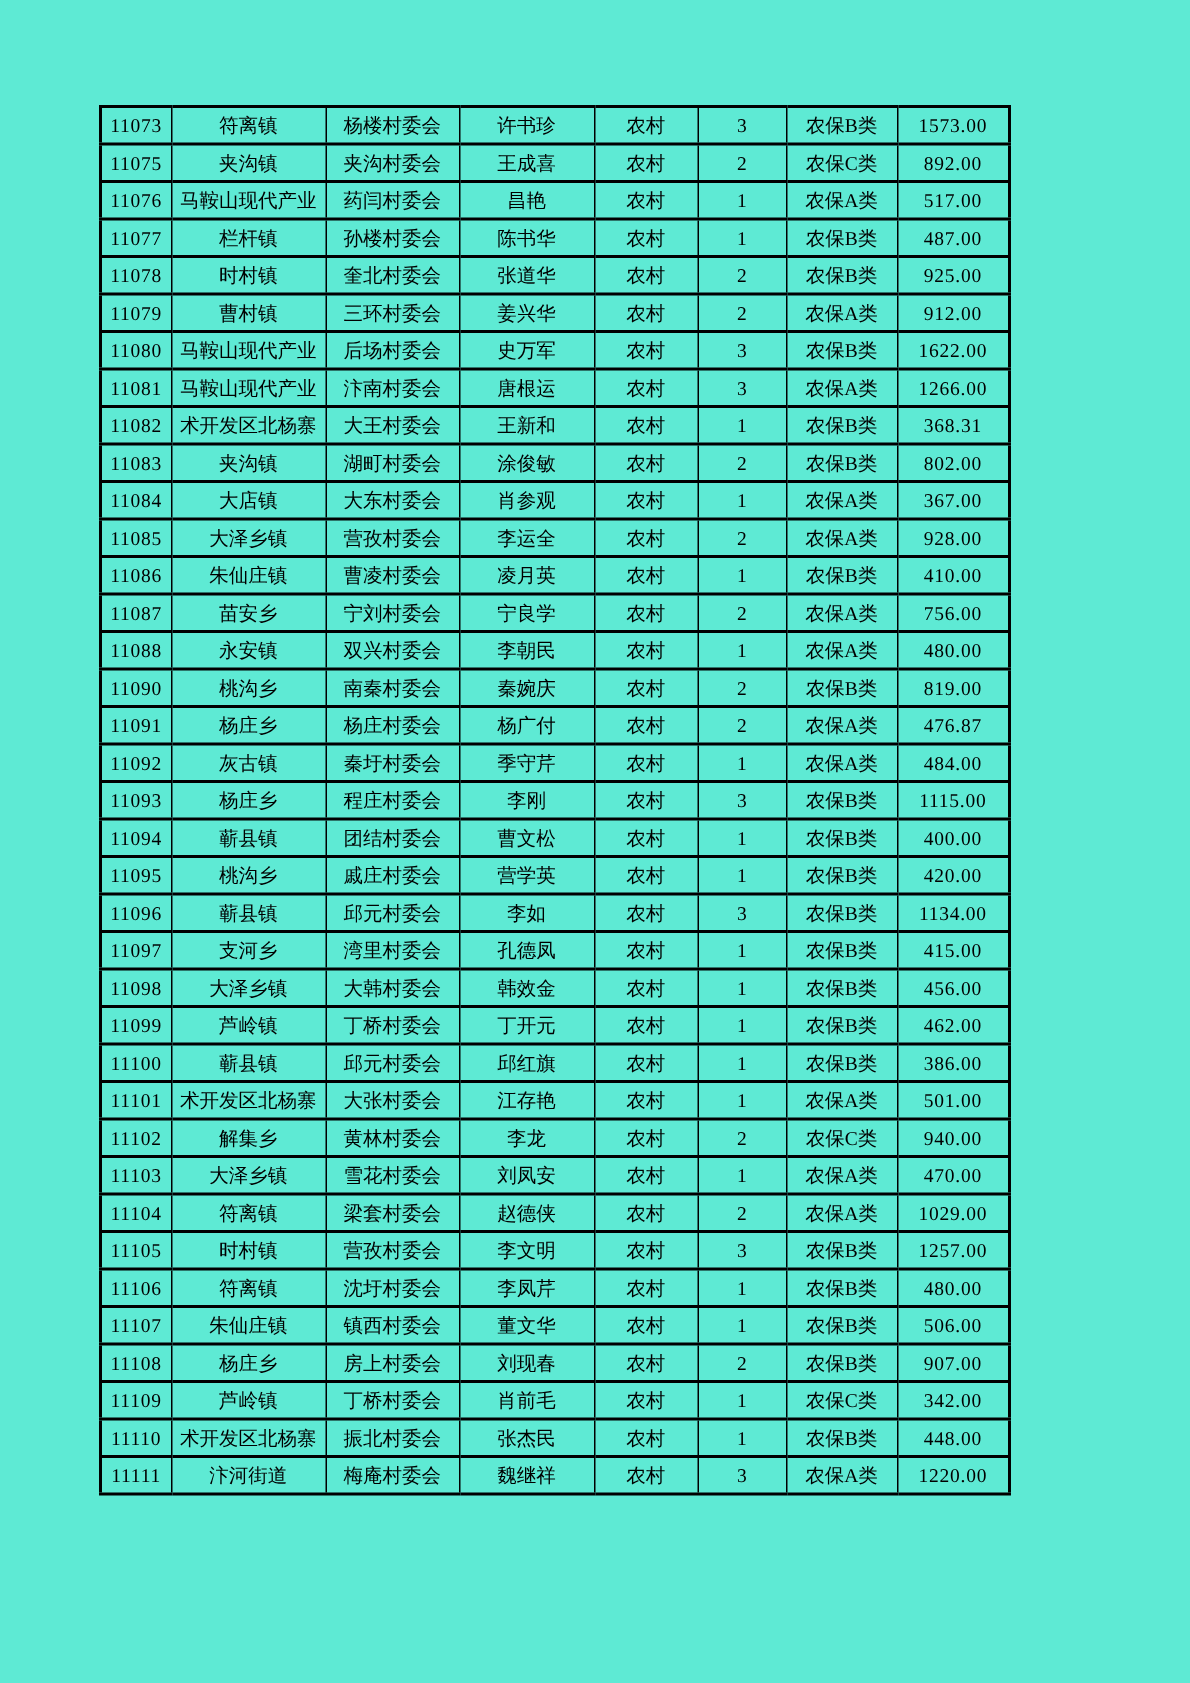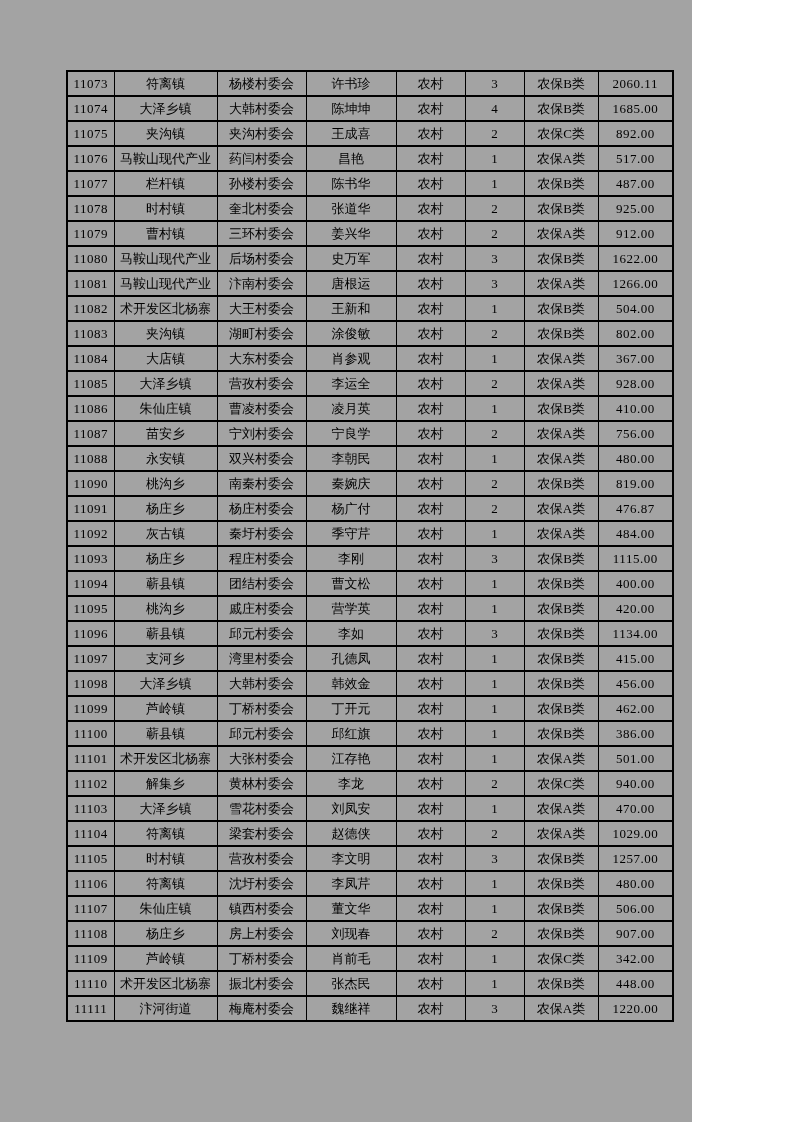--- a/index.html
+++ b/index.html
@@ -4,23 +4,23 @@
 <style>
   html, body {
     margin: 0;
     padding: 0;
     background: #ffffff;
     font-family: "Liberation Serif", "DejaVu Serif", serif;
     color: #000000;
   }
   .sheet {
     position: relative;
-    width: 692px;
+    width: 793px;
     height: 1122px;
-    background: #a3a3a3;
+    background: #5eead4;
     overflow: hidden;
   }
   table.data-table {
     position: absolute;
     left: 66px;
     top: 70px;
     border-collapse: collapse;
     table-layout: fixed;
     border: 2px solid #000000;
   }
@@ -67,31 +67,21 @@
     </colgroup>
     <tbody>
         <tr>
           <td class="c0">11073</td>
           <td class="c1">符离镇</td>
           <td class="c2">杨楼村委会</td>
           <td class="c3">许书珍</td>
           <td class="c4">农村</td>
           <td class="c5">3</td>
           <td class="c6">农保B类</td>
-          <td class="c7">2060.11</td>
-        </tr>
-        <tr>
-          <td class="c0">11074</td>
-          <td class="c1">大泽乡镇</td>
-          <td class="c2">大韩村委会</td>
-          <td class="c3">陈坤坤</td>
-          <td class="c4">农村</td>
-          <td class="c5">4</td>
-          <td class="c6">农保B类</td>
-          <td class="c7">1685.00</td>
+          <td class="c7">1573.00</td>
         </tr>
         <tr>
           <td class="c0">11075</td>
           <td class="c1">夹沟镇</td>
           <td class="c2">夹沟村委会</td>
           <td class="c3">王成喜</td>
           <td class="c4">农村</td>
           <td class="c5">2</td>
           <td class="c6">农保C类</td>
           <td class="c7">892.00</td>
@@ -157,21 +147,21 @@
           <td class="c7">1266.00</td>
         </tr>
         <tr>
           <td class="c0">11082</td>
           <td class="c1">术开发区北杨寨</td>
           <td class="c2">大王村委会</td>
           <td class="c3">王新和</td>
           <td class="c4">农村</td>
           <td class="c5">1</td>
           <td class="c6">农保B类</td>
-          <td class="c7">504.00</td>
+          <td class="c7">368.31</td>
         </tr>
         <tr>
           <td class="c0">11083</td>
           <td class="c1">夹沟镇</td>
           <td class="c2">湖町村委会</td>
           <td class="c3">涂俊敏</td>
           <td class="c4">农村</td>
           <td class="c5">2</td>
           <td class="c6">农保B类</td>
           <td class="c7">802.00</td>

